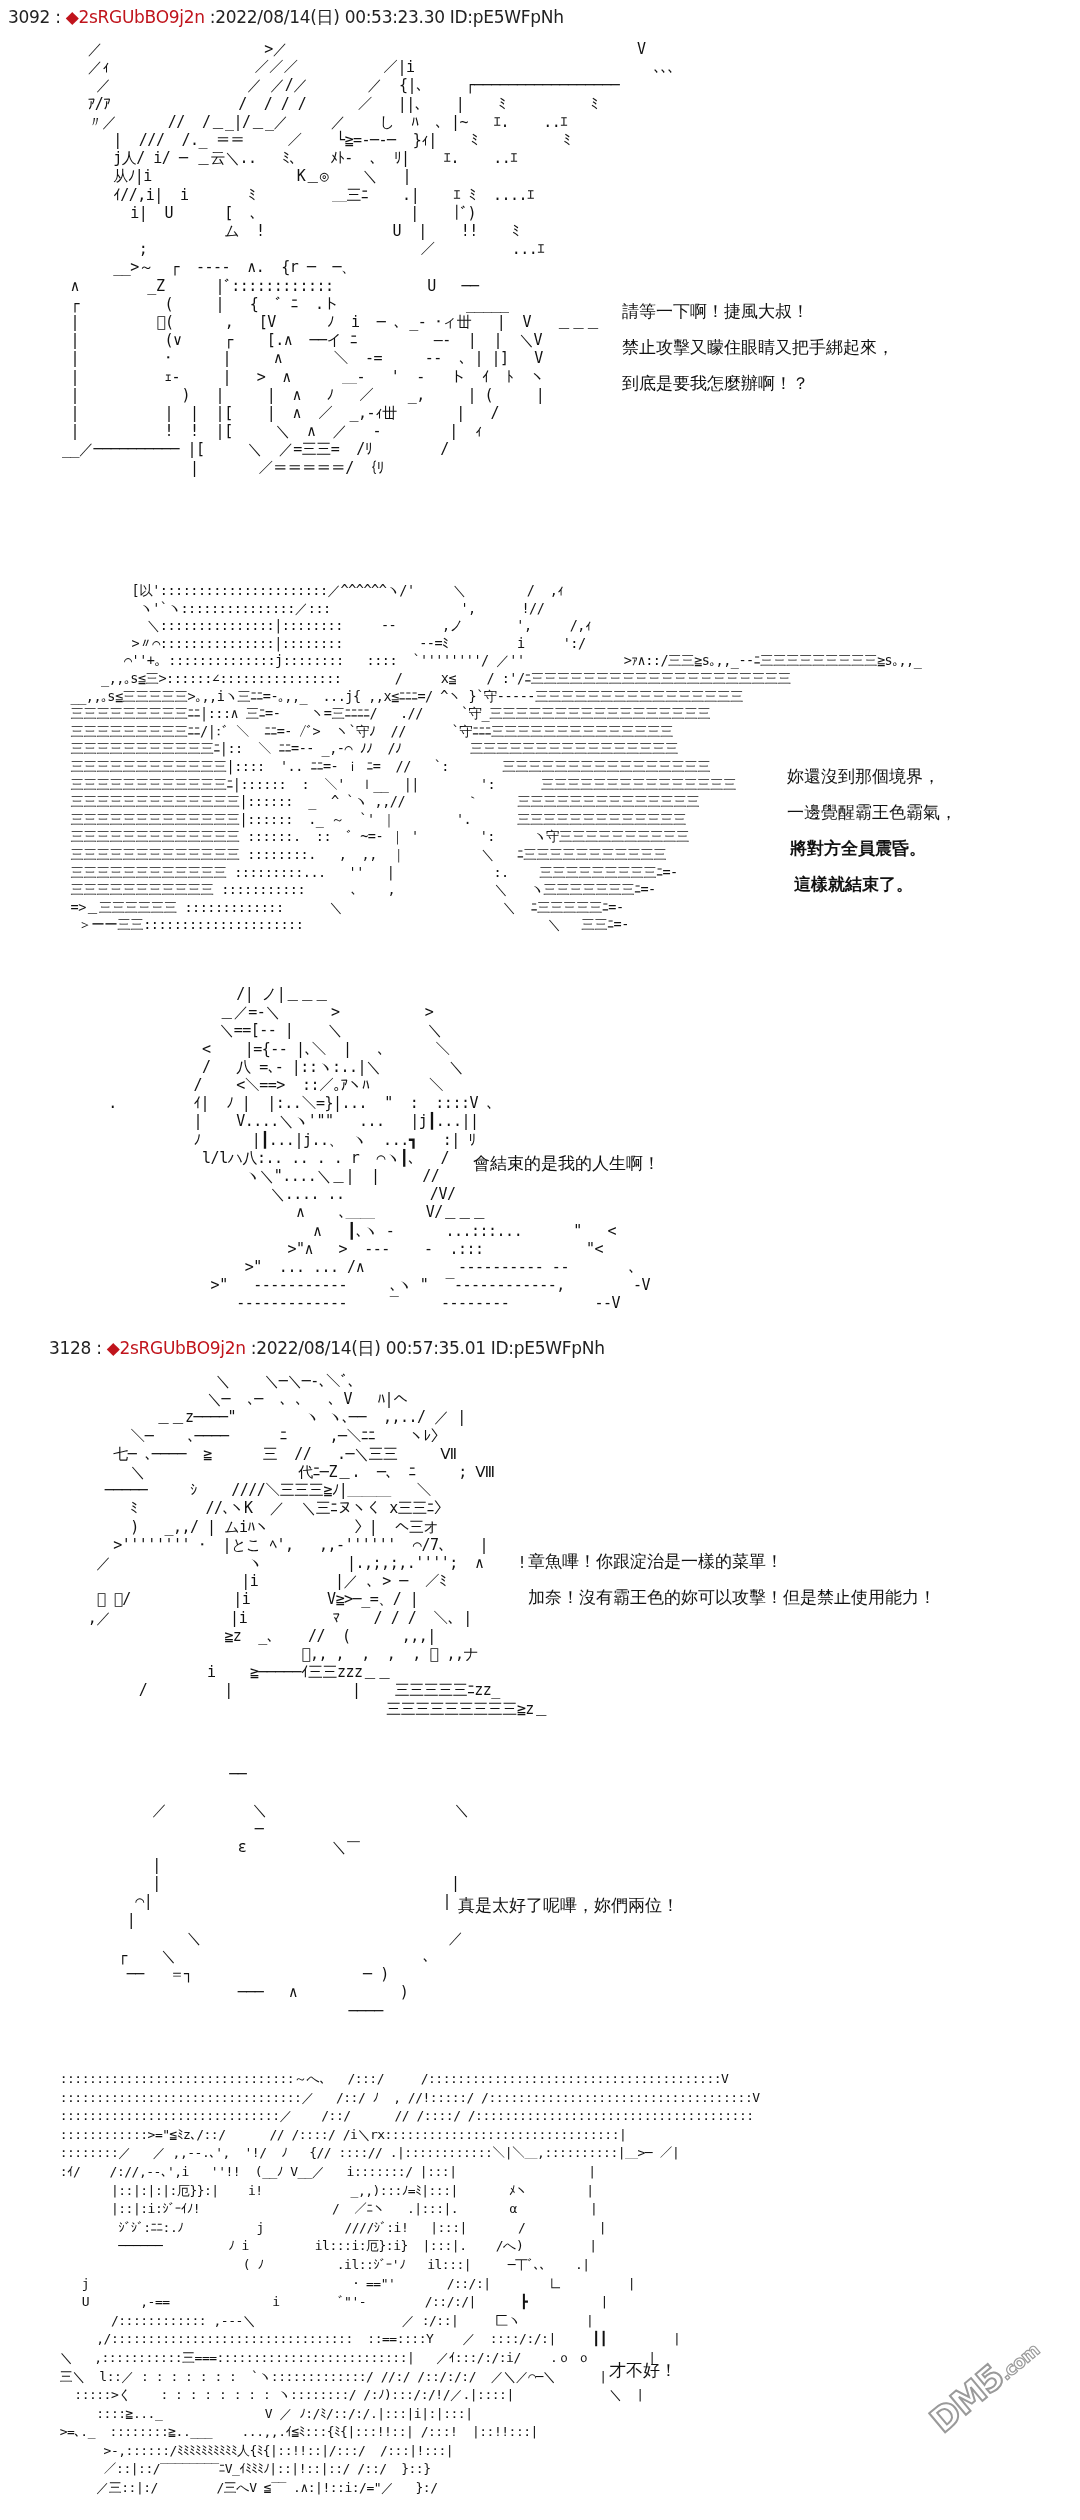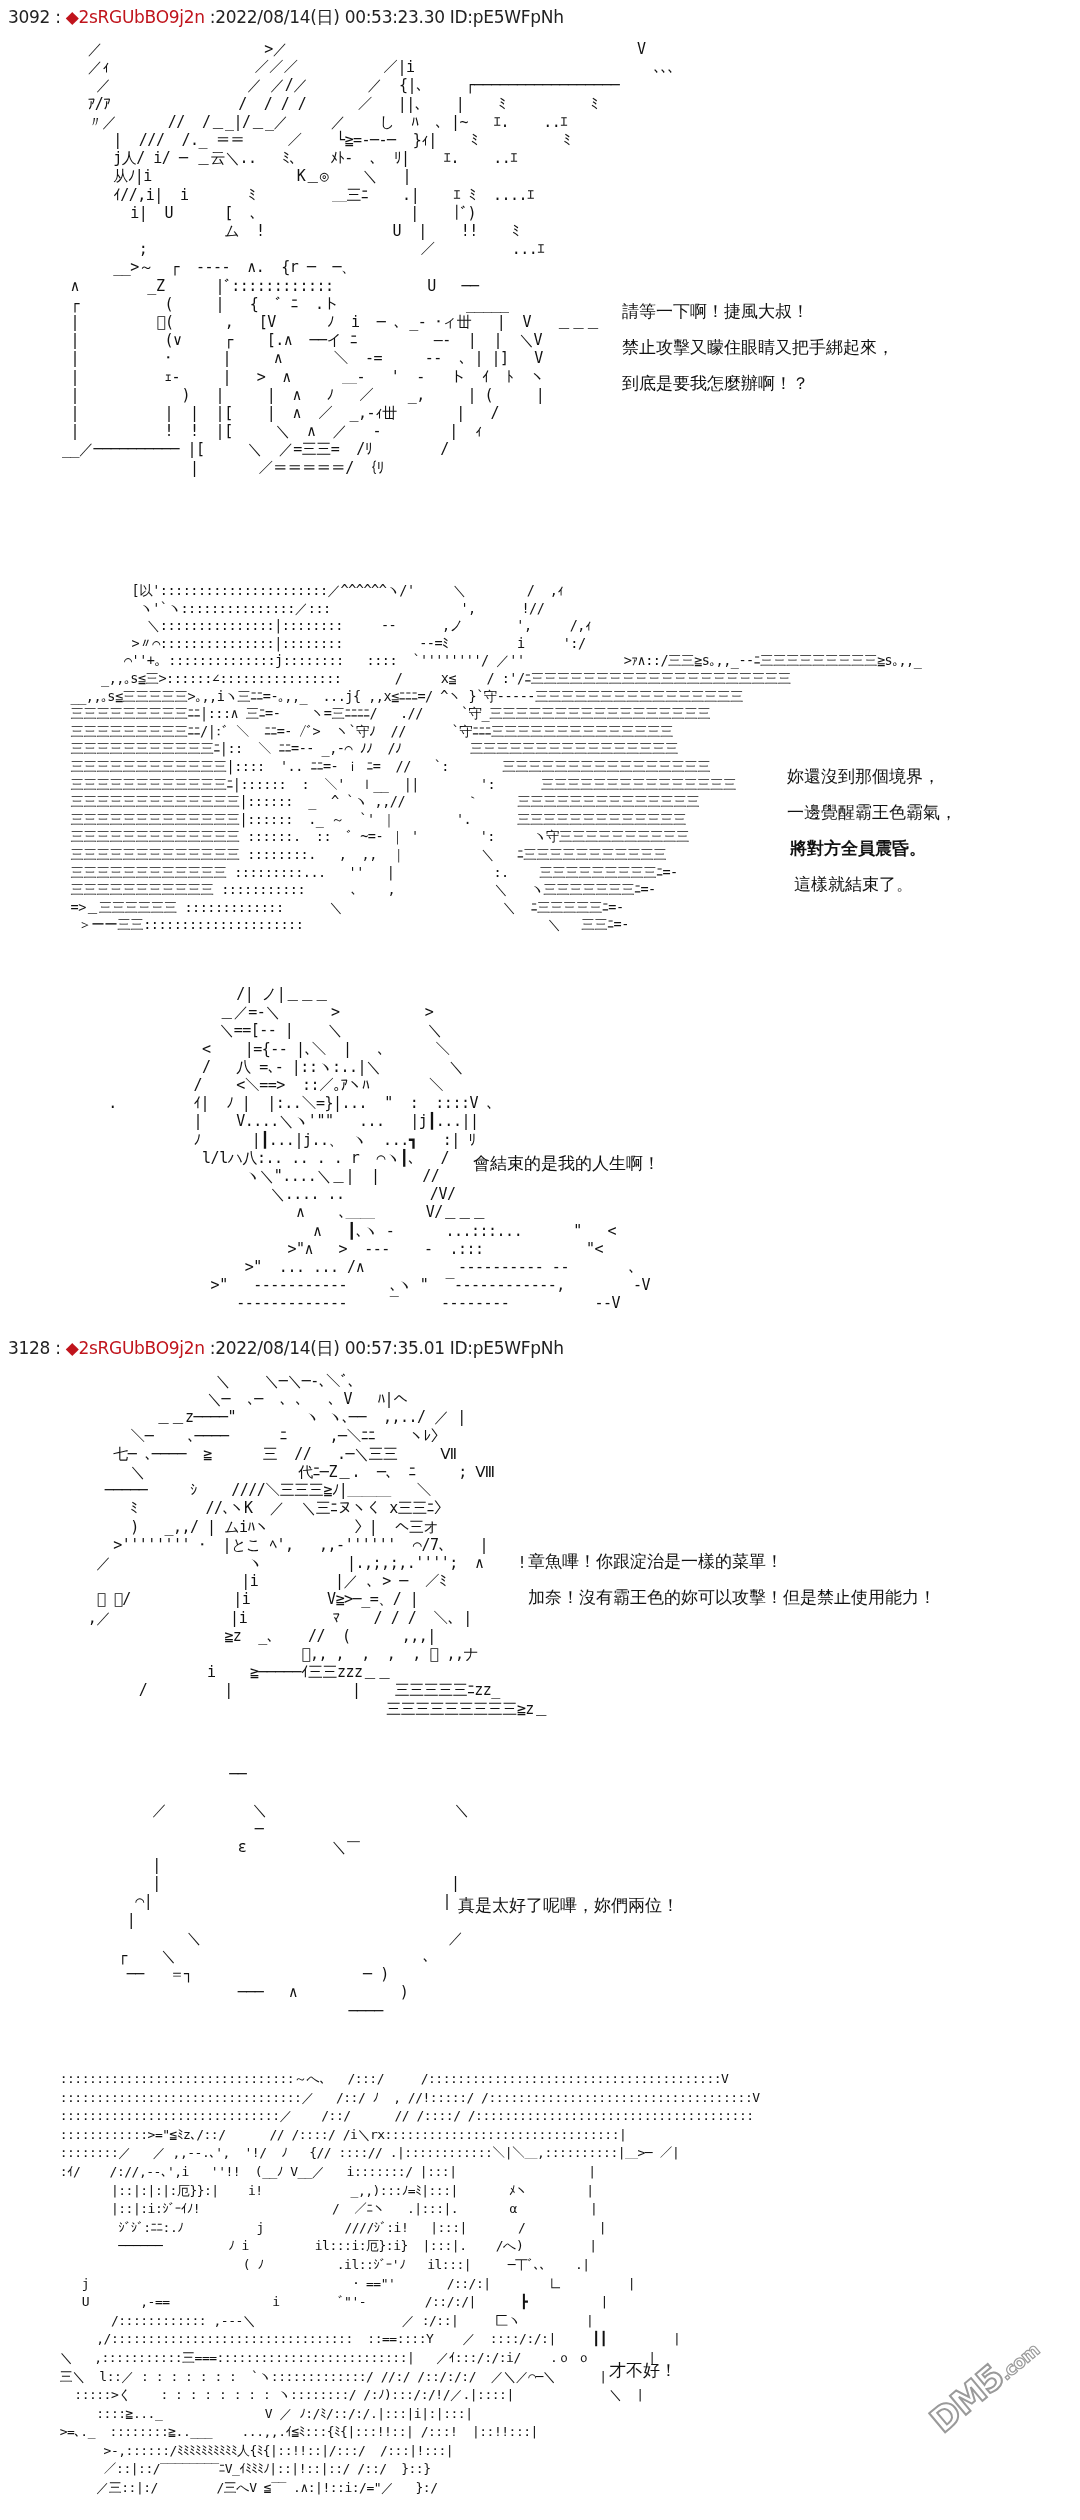--- a/index.html
+++ b/index.html
@@ -71,21 +71,21 @@
     三三三三三三三三三三三三三 ::::::.  ::  ﾞ ~=- ｜ '        ':     ヽ守三三三三三三三三三三
     三三三三三三三三三三三三三 ::::::::.   ,  ,,  ｜          ＼   ﾆ三三三三三三三三三三三
     三三三三三三三三三三三三 :::::::::...   ''   |             :.    三三三三三三三三三ﾆ=-
     三三三三三三三三三三三 :::::::::::      ､    ,             ＼   ヽ三三三三三三三ﾆ=-
     =&gt;＿三三三三三三 :::::::::::::      ＼                     ＼  ﾆ三三三三三ﾆ=-
      ＞ーー三三:::::::::::::::::::::                                ＼ ゝ三三ﾆ=-</pre>
 <div class="dialog" style="left:787px; top:765px;">
   <span class="dialog-line">妳還沒到那個境界，</span>
   <span class="dialog-line">一邊覺醒霸王色霸氣，</span>
   <span class="dialog-line" style="padding-left:3px;font-weight:bold;">將對方全員震昏。</span>
-  <span class="dialog-line" style="padding-left:7px;">這樣就結束了。</span>
+  <span class="dialog-line" style="padding-left:7px;font-weight:bold;">這樣就結束了。</span>
 </div>
 
 <pre class="aa" style="left:40px; top:985px;">                       /| ノ|＿＿＿
                      ＿／=-＼      &gt;          &gt;
                      ＼==[-- |    ＼          ＼
                    &lt;    |={-- |､＼  |   ､      ＼
                    /   八 =､- |::ヽ:..|＼        ＼
                   /    &lt;＼==&gt;  ::／｡ｱヽﾊ       ＼
         .         ｲ|  ﾉ |  |:..＼=}|...  "  :  ::::V ､
                   |    V....＼ヽ'""   ...   |j┃...||
@@ -96,21 +96,21 @@
                               ∧    ､＿＿      V/＿＿＿
                                 ∧   ┃､ヽ -      ...:::...      "   &lt;
                              &gt;"∧   &gt;  ---    -  .:::            "&lt;
                         &gt;"  ... ... /∧           ---------- --       ､
                     &gt;"   -----------     ､ヽ "  ‾------------,        -V
                        -------------     ‾     --------          --V</pre>
 <div class="dialog" style="left:473px; top:1140px;margin-top:12px;">
   <span class="dialog-line">會結束的是我的人生啊！</span>
 </div>
 
-<div class="post-header" style="top:1337px;">
+<div class="post-header" style="top:1337px;margin-left:41px;">
   <span>3128</span><span> : </span><span class="diamond">◆</span><span class="trip">2sRGUbBO9j2n</span><span> :2022/08/14(日) 00:57:35.01</span><span> ID:pE5WFpNh</span>
 </div>
 
 <pre class="aa" style="left:45px; top:1372px;">                    ＼    ＼─＼─-､＼ﾞ､
                    ＼─  ､─  ､ ､   ､ V   ﾊ|へ
              ＿＿z────"        ヽ ヽ､──  ,,../ ／ |
           ＼─    ､────      ﾆ     ,─＼ﾆﾆ    ヽﾚ〉
         七─ ､────  ≧      三  //   .─＼三三     Ⅶ
           ＼                  代ﾆ─Z＿.  ─、 ﾆ     ; Ⅷ
        ─────     ｼ    ////＼三三三≧ﾉ|＿＿＿   ＼

